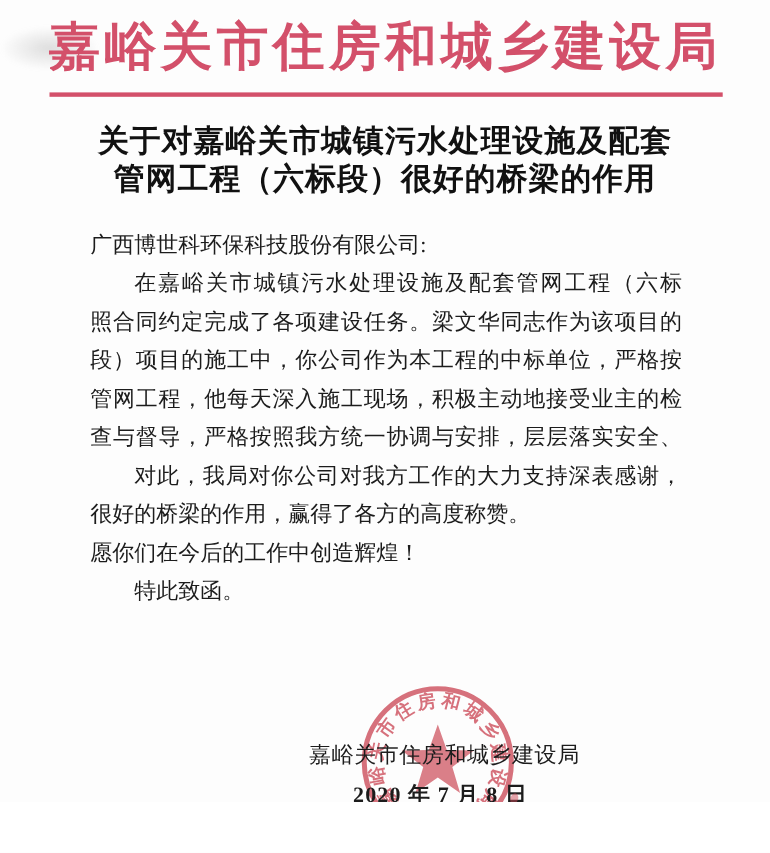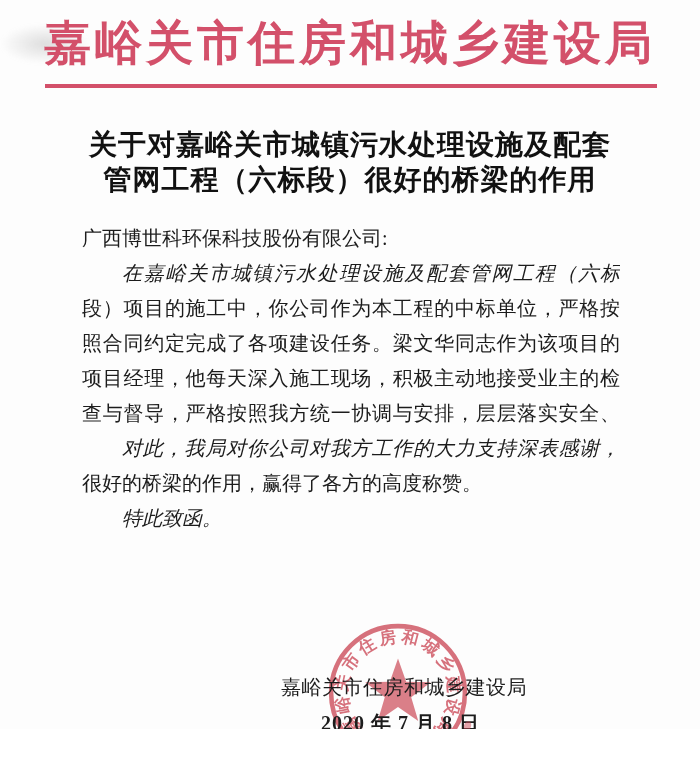--- a/index.html
+++ b/index.html
@@ -33,30 +33,29 @@
     position: absolute; top: 84px; left: 45px; width: 612px; height: 4px;
     background: var(--header-red, #d3506a);
   }
 
   .title {
     position: absolute; top: 111px; left: 50px; width: 600px;
     text-align: center;
     font-size: 28px; font-weight: bold; line-height: 35px;
     color: #111111;
     letter-spacing: 1px;
-    margin-top: 16px;
   }
 
   .body {
-    position: absolute; top: 221px; left: 82px; width: 538px;
+    position: absolute; top: 206px; left: 82px; width: 538px;
     font-size: 20px; line-height: 35px;
   }
   .line { height: 35px; overflow: hidden; }
   .j { text-align: justify; text-align-last: justify; }
-  .ind { text-indent: 2em; font-style: italic; }
+  .ind { text-indent: 2em; }
 
   .seal {
     position: absolute; left: 323px; top: 618px; width: 150px; height: 150px;
     opacity: .78;
     filter: blur(.3px);
   }
   .seal-stroke { stroke: var(--seal-red, #cc4a58); }
   .seal-fill   { fill:   var(--seal-red, #cc4a58); }
 
   .sig {
@@ -88,26 +87,27 @@
   <div class="divider"></div>
 
   <div class="title">
     <div>关于对嘉峪关市城镇污水处理设施及配套</div>
     <div>管网工程（六标段）很好的桥梁的作用</div>
   </div>
 
   <div class="body">
     <div class="line">广西博世科环保科技股份有限公司:</div>
     <div class="line j ind">在嘉峪关市城镇污水处理设施及配套管网工程（六标</div>
+    <div class="line j">照合同约定完成了各项建设任务。梁文华同志作为该项目的</div>
     <div class="line j">段）项目的施工中，你公司作为本工程的中标单位，严格按</div>
-    <div class="line j">照合同约定完成了各项建设任务。梁文华同志作为该项目的</div>
-    <div class="line j">项目经理，他每天深入施工现场，积极主动地接受业主的检</div>
+    <div class="line j">管网工程，他每天深入施工现场，积极主动地接受业主的检</div>
     <div class="line j">查与督导，严格按照我方统一协调与安排，层层落实安全、</div>
     <div class="line j ind">对此，我局对你公司对我方工作的大力支持深表感谢，</div>
     <div class="line">很好的桥梁的作用，赢得了各方的高度称赞。</div>
+    <div class="line">愿你们在今后的工作中创造辉煌！</div>
     <div class="line ind">特此致函。</div>
   </div>
 
   <svg class="seal" viewBox="0 0 148 148" xmlns="http://www.w3.org/2000/svg">
     <circle class="seal-stroke" cx="74" cy="74" r="66" fill="none" stroke-width="4.5"></circle>
     <path id="sealArc" d="M 38.64 109.36 A 50 50 0 1 1 109.36 109.36" fill="none"></path>
     <text class="seal-fill" font-size="16.5" font-weight="bold" letter-spacing="3.5" font-family="&quot;Liberation Serif&quot;,&quot;DejaVu Serif&quot;,serif">
       <textPath href="#sealArc">嘉峪关市住房和城乡建设局</textPath>
     </text>
     <polygon class="seal-fill" fill-opacity="0.9" points="74,40 82.05,62.92 106.33,63.49 87.03,78.23 93.99,101.51 74,87.7 54.01,101.51 60.97,78.23 41.67,63.49 65.95,62.92"></polygon>

